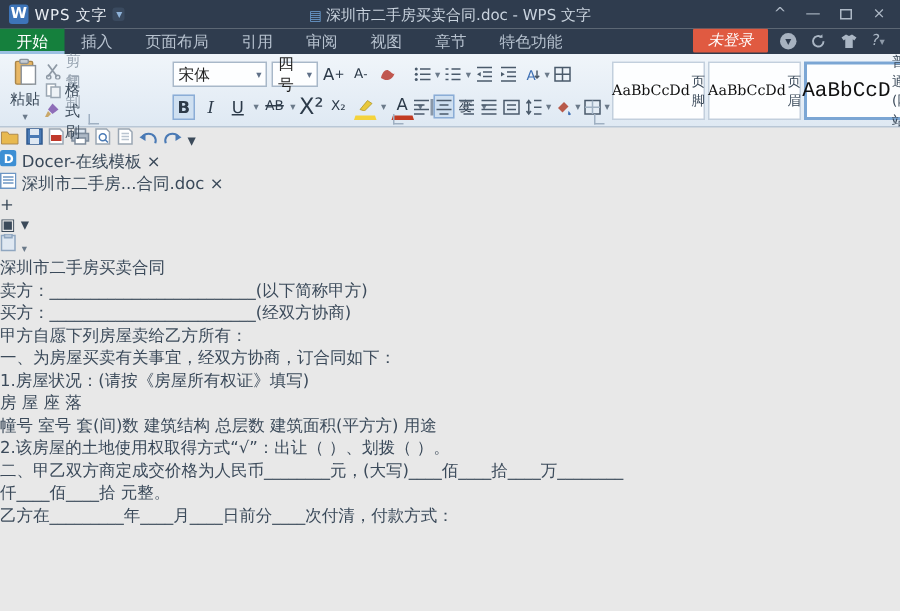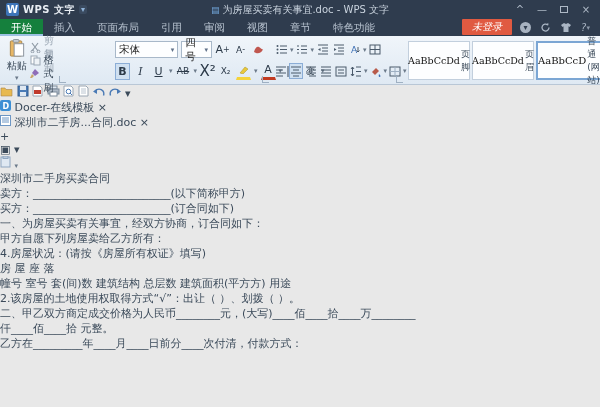--- a/index.html
+++ b/index.html
@@ -3,21 +3,21 @@
 <meta charset="utf-8">
 <style>
   * { margin:0; padding:0; box-sizing:border-box; }
   html,body { width:600px; height:407px; overflow:hidden; }
   body { font-family:"DejaVu Sans","Liberation Sans",sans-serif; font-size:11px; color:#3b4a5a; background:#e8e8e8; }
 
   
   .titlebar { height:19px; background:#2f3c4e; display:flex; align-items:center; color:#dfe6ee; position:relative; }
   .logo-wrap { display:flex; align-items:center; gap:4px; padding:0 6px; }
   .logo-box { width:13px; height:13px; background:#3d74b8; color:#fff; font-size:10px; font-weight:bold; display:flex; align-items:center; justify-content:center; border-radius:2px; }
-  .app-name { font-size:10px; color:#e8edf3; font-weight:bold; letter-spacing:.5px; }
+  .app-name { font-size:10px; color:#e8edf3; font-weight:normal; letter-spacing:.5px; }
   .logo-caret { font-size:8px; color:#8fb3d9; background:#3a4a5f; padding:0 2px; border-radius:2px; }
   .tb-title { position:absolute; left:0; right:0; text-align:center; font-size:10px; color:#c9d3de; pointer-events:none; }
   .tb-title .doc-ic { color:#6fa3d8; font-size:9px; }
   .win-controls { margin-left:auto; display:flex; align-items:center; gap:2px; padding-right:4px; z-index:2; }
   .win-btn { width:20px; height:15px; display:flex; align-items:center; justify-content:center; color:#aeb9c6; font-size:10px; cursor:default; }
   .win-box { width:8px; height:7px; border:1px solid #aeb9c6; display:inline-block; }
 
   
   .menubar { height:17px; background:#2f3c4e; display:flex; align-items:stretch; }
   .menu-tab { padding:0 11px; display:flex; align-items:center; color:#b7c2cf; font-size:10.5px; cursor:default; }
@@ -67,21 +67,21 @@
   .prow { display:flex; align-items:center; gap:1px; height:22px; }
   .pic { width:15px; height:16px; display:inline-flex; align-items:center; justify-content:center; border:1px solid transparent; }
   .pic.sel { background:#cfe0f1; border:1px solid #8badd6; }
   .pic svg { display:block; }
 
   
   .g-styles { flex:1; align-items:center; gap:2px; padding-right:0; }
   .style-card { background:#fdfeff; border:1px solid #c2cfdd; width:62px; height:39px; display:flex; align-items:center; justify-content:center; gap:1px; }
   .style-card.sel { border:2px solid #7ba6d4; width:70px; }
   .style-prev { font-family:"DejaVu Serif","Liberation Serif",serif; font-size:9.5px; color:#111; white-space:nowrap; }
-  .style-card.sel .style-prev { font-size:10px; }
+  .style-card.sel .style-prev { font-size:14px;font-family:Liberation Mono, monospace; }
   .style-name { font-size:9px; color:#47566"; color:#475666; white-space:nowrap; }
   .style-scroll { width:11px; height:41px; border:1px solid #c2cfdd; background:#eef3f9; display:flex; flex-direction:column; align-items:center; justify-content:space-between; padding:2px 0; color:#5f7088; font-size:6px; }
 
   /* ===== Toolbar / document tabs row ===== */
   .tabrow { height:20px; background:linear-gradient(#dde8f2,#d3e0ed); border-bottom:1px solid #b9c7d6; display:flex; align-items:stretch; }
   .quick-icons { display:flex; align-items:center; gap:2px; padding:0 4px; }
   .q-ic { width:15px; height:15px; display:flex; align-items:center; justify-content:center; }
   .q-caret { font-size:7px; color:#5f7088; padding:0 2px; }
   .doc-tab { display:flex; align-items:center; gap:4px; padding:0 7px; font-size:10px; color:#3b4a5a; border-right:1px solid #bccadb; background:#d6e2ee; max-width:135px; }
   .doc-tab.active { background:#eef4fa; border-top:1px solid #aebfd2; }
@@ -112,21 +112,21 @@
 </head>
 <body>
 
 <div class="titlebar">
   <div class="logo-wrap">
     <span class="logo-box">W</span>
     <span class="app-name">WPS 文字</span>
     <span class="logo-caret">▾</span>
   </div>
   <div class="tb-title">
-    <span class="doc-ic">▤ </span><span>为房屋买卖有关事宜.doc - WPS 文字</span>
+    <span class="doc-ic">▤ </span><span>深圳市二手房买卖合同.doc - WPS 文字</span>
   </div>
   <div class="win-controls">
     <span class="win-btn">^</span>
     <span class="win-btn">—</span>
     <span class="win-btn">
         <span class="win-box"></span>
       </span>
     <span class="win-btn">×</span>
   </div>
 </div>
@@ -452,24 +452,24 @@
       <svg width="11" height="12" viewBox="0 0 11 12">
           <rect x="1" y="1" width="9" height="10" fill="#dfe8f2" stroke="#8fa6c0"></rect>
           <rect x="3" y="0" width="5" height="2.5" fill="#b9c8da" stroke="#8fa6c0"></rect>
         </svg>
       <span class="caret">▾</span>
     </span>
     <div class="page-inner">
       <div class="doc-title">深圳市二手房买卖合同</div>
       <div>
           <div class="doc-line ind">卖方：_________________________(以下简称甲方)</div>
-          <div class="doc-line ind">买方：_________________________(订合同如下)</div>
+          <div class="doc-line ind">买方：_________________________(经双方协商)</div>
+          <div class="doc-line ind">甲方自愿下列房屋卖给乙方所有：</div>
           <div class="doc-line ind">一、为房屋买卖有关事宜，经双方协商，订合同如下：</div>
-          <div class="doc-line ind">甲方自愿下列房屋卖给乙方所有：</div>
-          <div class="doc-line ind">4.房屋状况：(请按《房屋所有权证》填写)</div>
+          <div class="doc-line ind">1.房屋状况：(请按《房屋所有权证》填写)</div>
           <div class="doc-line ind">房 屋 座 落</div>
           <div class="doc-line ind">幢号 室号 套(间)数 建筑结构 总层数 建筑面积(平方方) 用途</div>
           <div class="doc-line ind">2.该房屋的土地使用权取得方式“√”：出让（ ）、划拨（ ）。</div>
           <div class="doc-line ind">二、甲乙双方商定成交价格为人民币________元，(大写)____佰____拾____万________</div>
           <div class="doc-line">仟____佰____拾  元整。</div>
           <div class="doc-line ind">乙方在_________年____月____日前分____次付清，付款方式：</div>
         </div>
     </div>
   </div>
 

